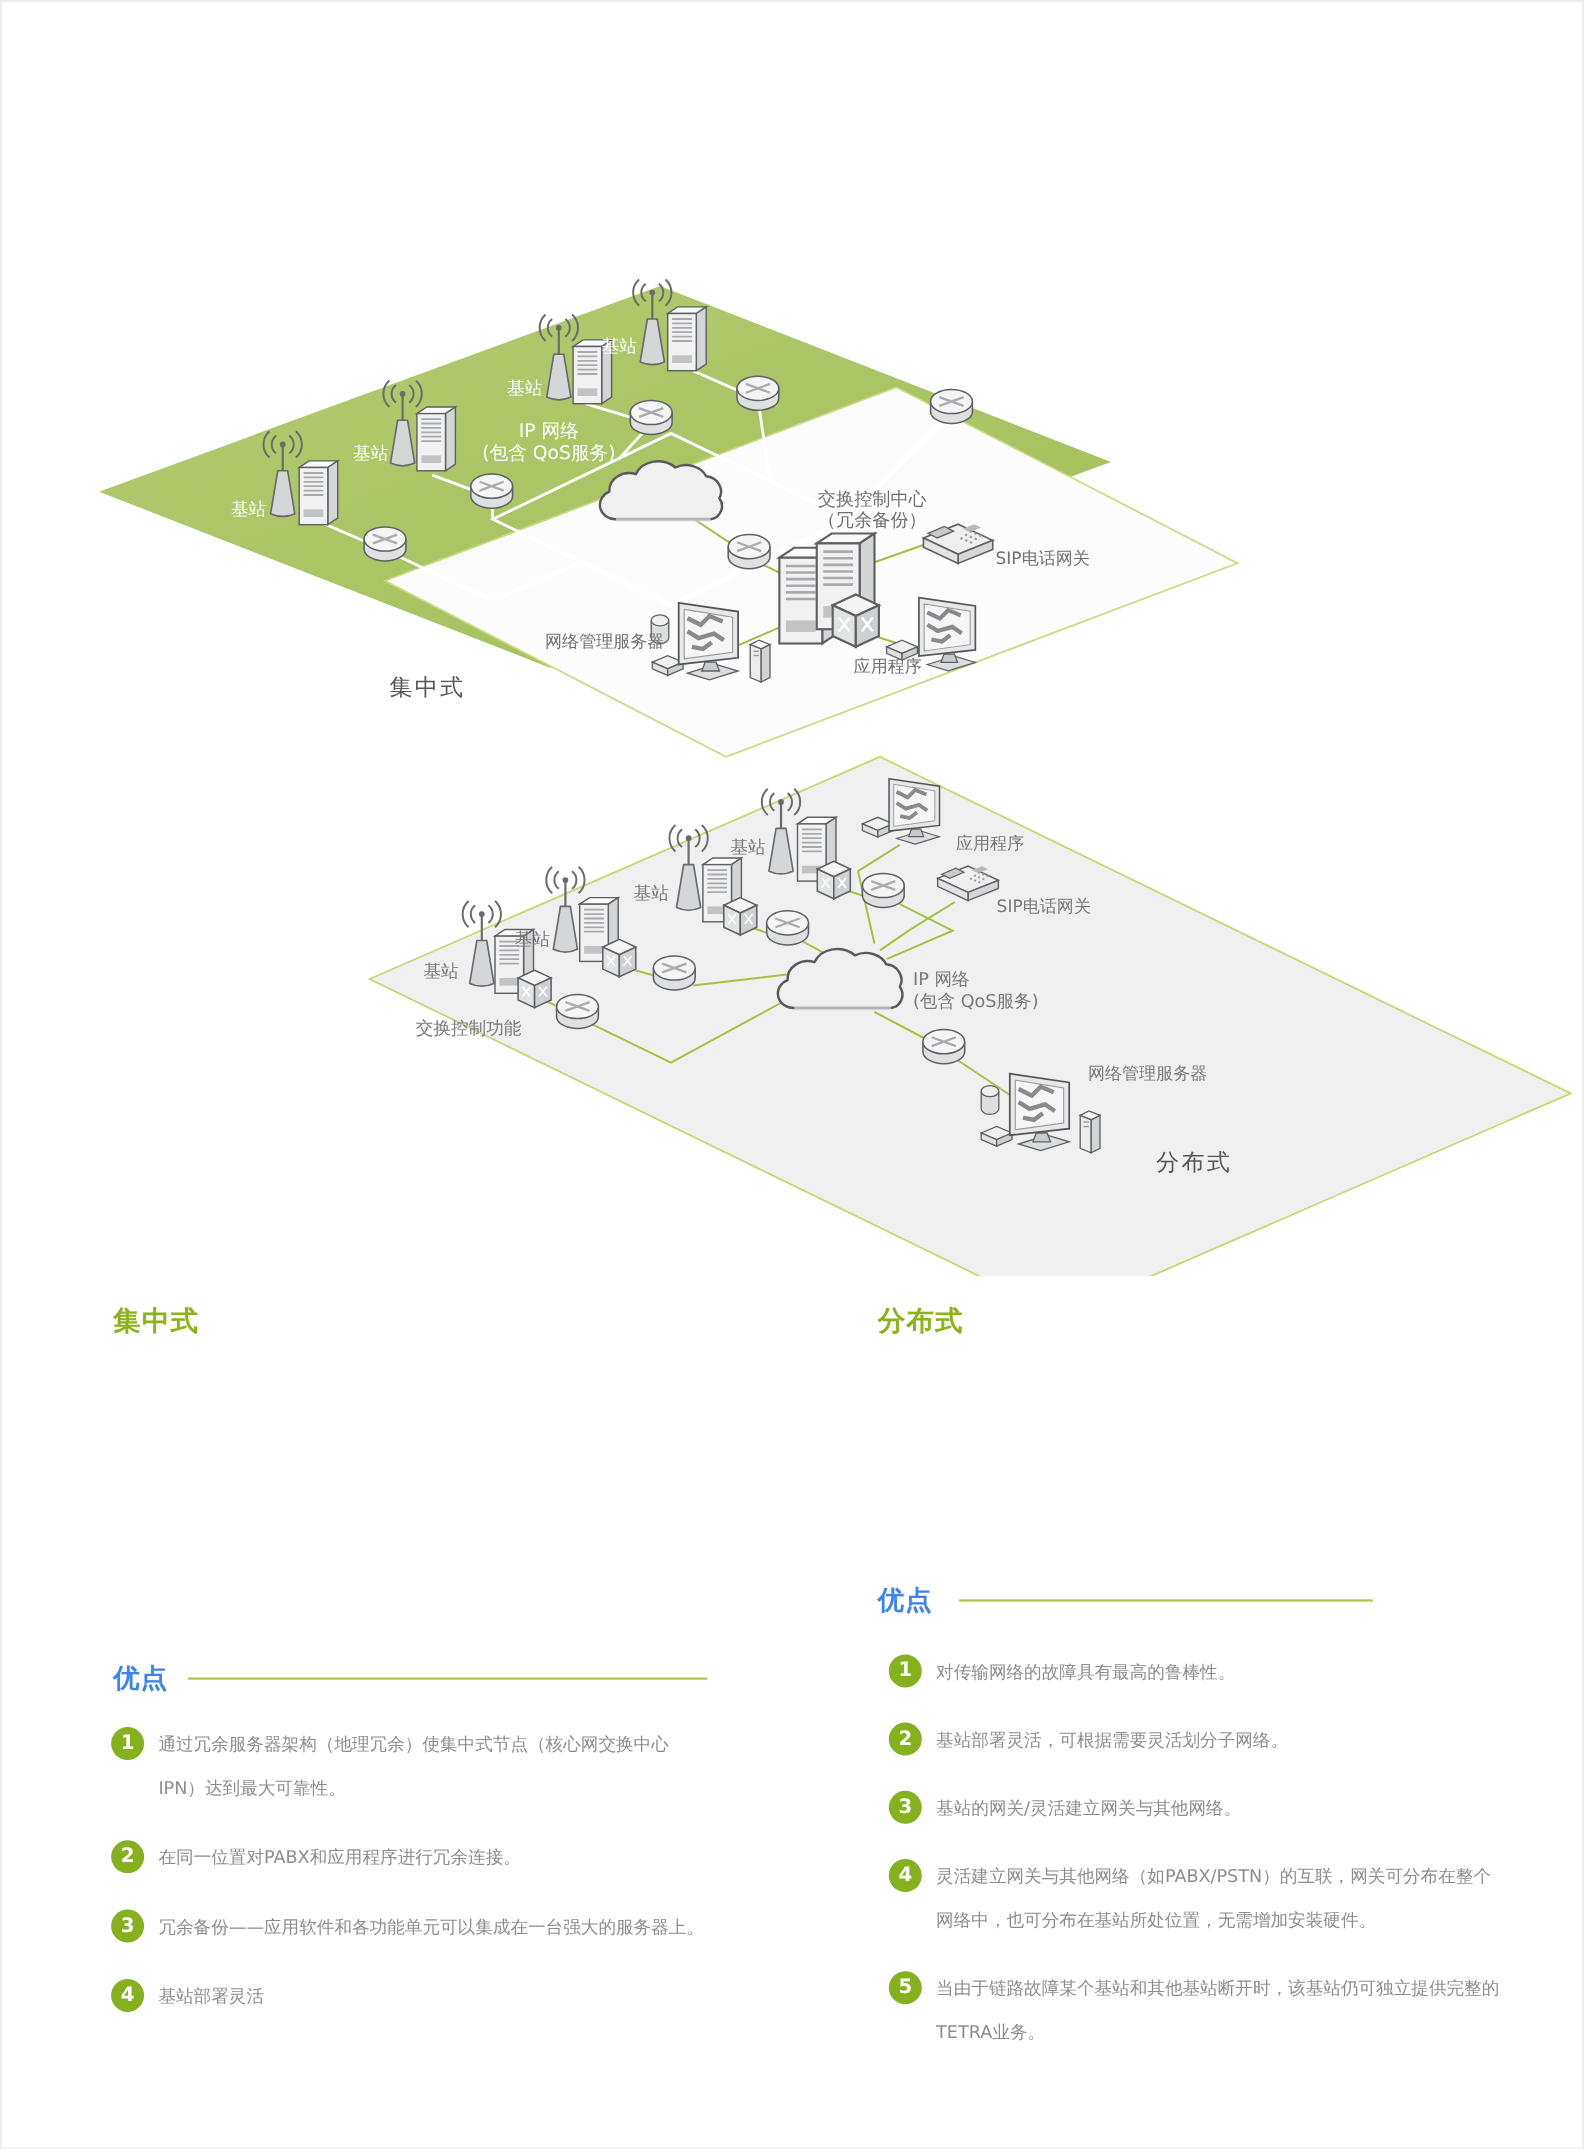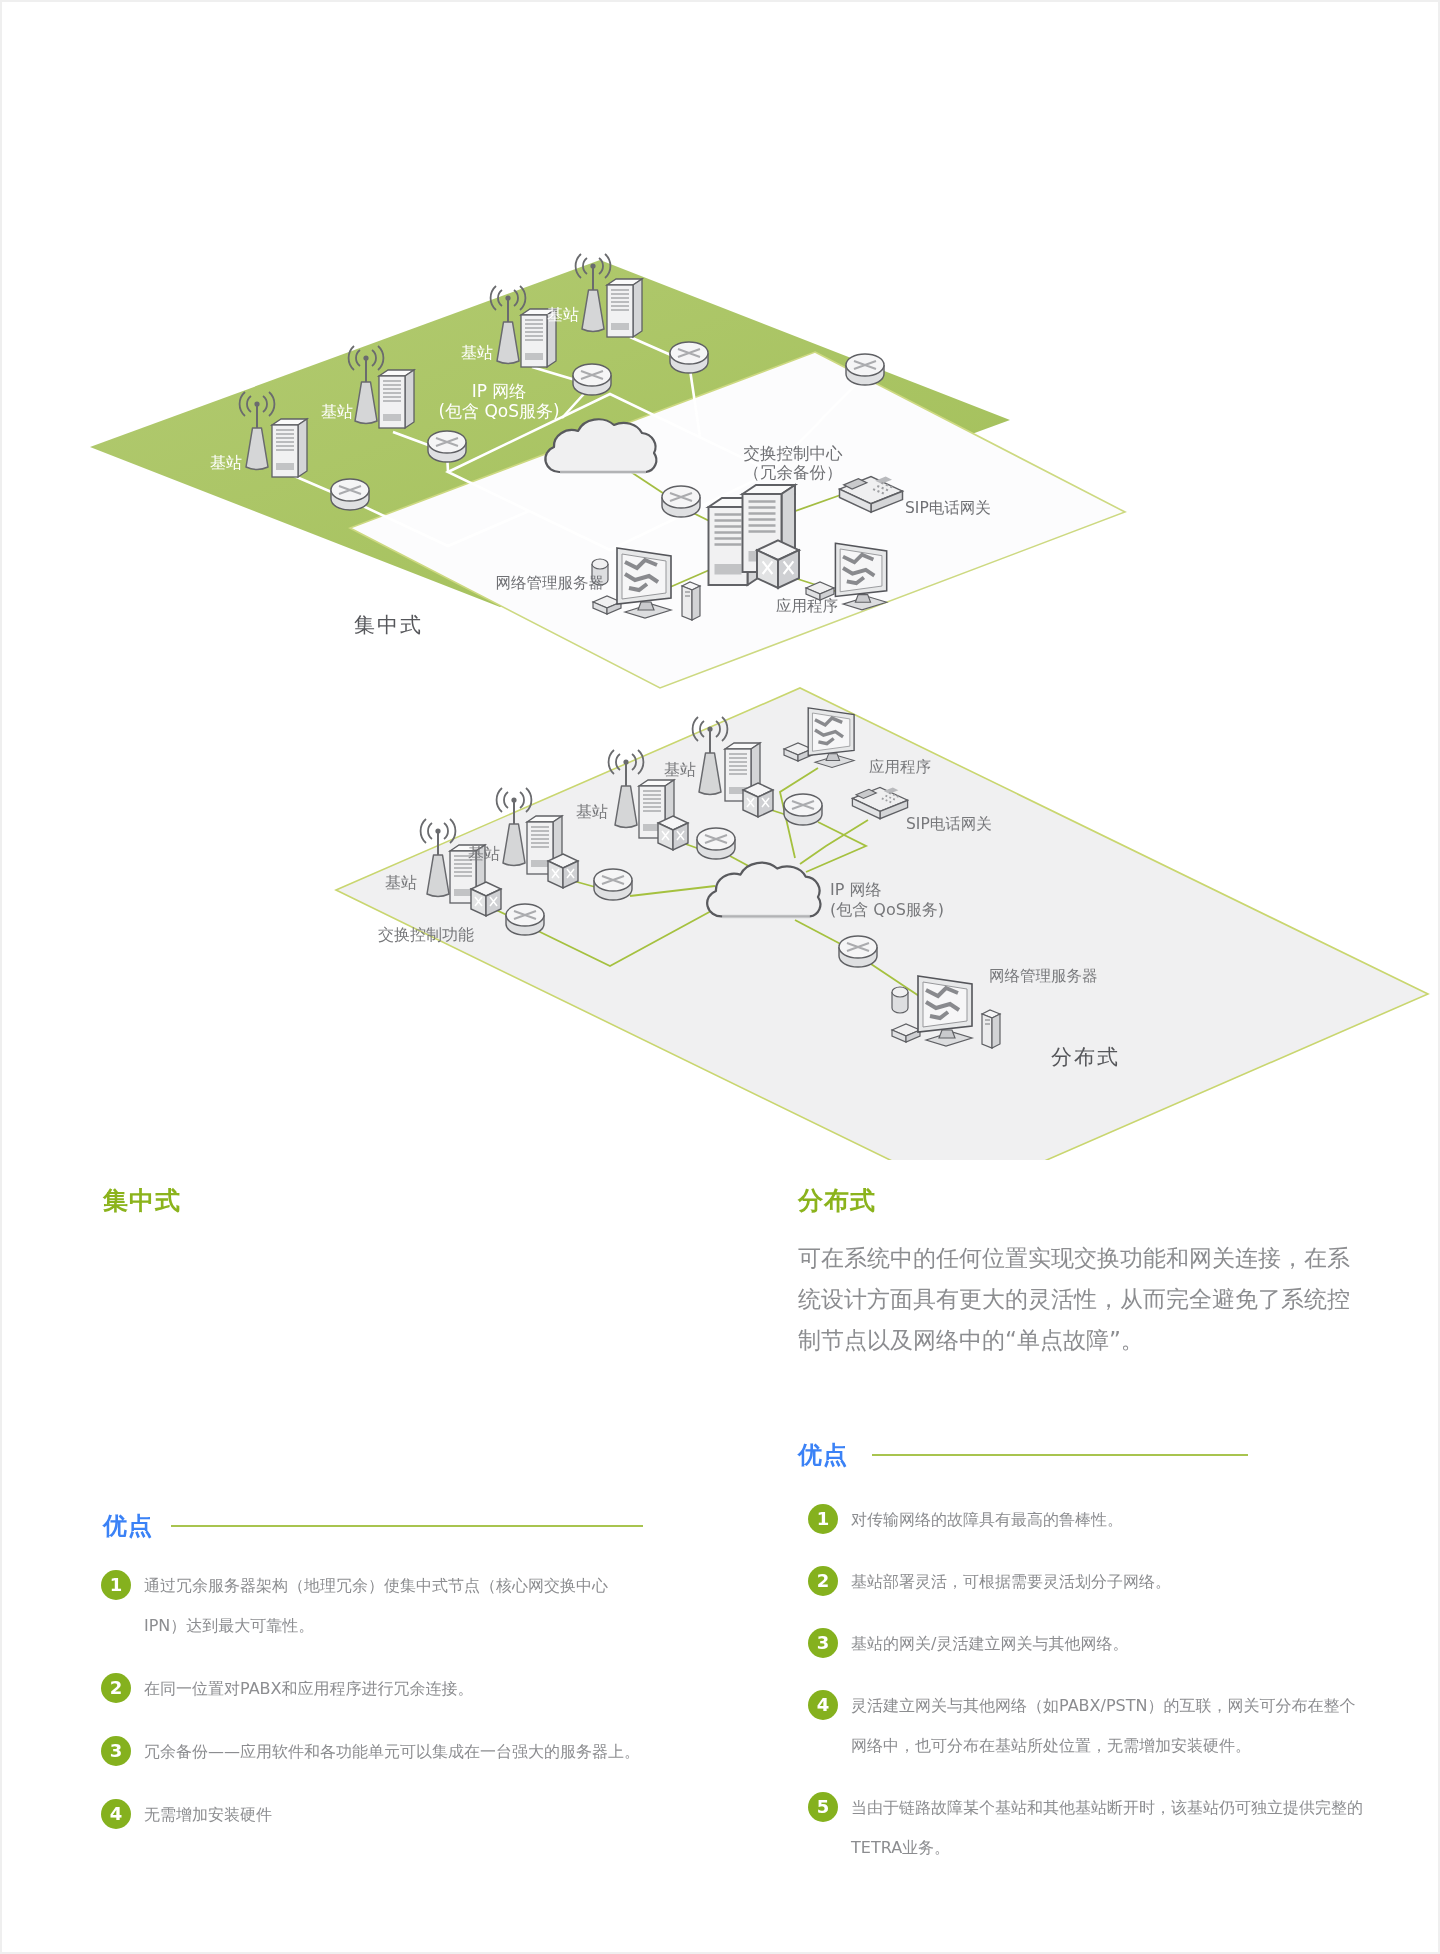--- a/index.html
+++ b/index.html
@@ -247,40 +247,39 @@
       <text x="906" y="829" font-size="15.5" fill="#77787b">SIP电话网关</text>
       <text x="989" y="981" font-size="15.5" fill="#77787b">网络管理服务器</text>
       <text x="869" y="772" font-size="15.5" fill="#77787b">应用程序</text>
       <text x="1051" y="1064" font-size="21" fill="#55565a" letter-spacing="2">分布式</text>
     </g>
   </svg>
 
   <div class="col-head" style="left:103px;top:1184px;">集中式</div>
 
   <div class="col-head" style="left:798px;top:1184px;">分布式</div>
-  <div class="para" style="left:798px;top:1238px;width:558px;">可在系统中的任何位置实现交换功能和网关连接，在系统设计方面具有更大的灵活性，从而完全避免了系统控制节点以及网络中的“单点故障”。</div>
 
   <div class="adv-head" style="left:103px;top:1510px;">优点</div>
   <div class="divider" style="left:171px;top:1525px;width:472px;"></div>
   <div class="adv-list list-left" style="left:101px;top:1566px;">
     <div class="adv-item">
       <div class="badge">1</div>
       <div class="txt">通过冗余服务器架构（地理冗余）使集中式节点（核心网交换中心IPN）达到最大可靠性。</div>
     </div>
     <div class="adv-item">
       <div class="badge">2</div>
       <div class="txt">在同一位置对PABX和应用程序进行冗余连接。</div>
     </div>
     <div class="adv-item">
       <div class="badge">3</div>
       <div class="txt">冗余备份——应用软件和各功能单元可以集成在一台强大的服务器上。</div>
     </div>
     <div class="adv-item">
       <div class="badge">4</div>
-      <div class="txt">无需增加安装硬件</div>
+      <div class="txt">基站部署灵活</div>
     </div>
   </div>
 
   <div class="adv-head" style="left:798px;top:1439px;">优点</div>
   <div class="divider" style="left:872px;top:1454px;width:376px;"></div>
   <div class="adv-list list-right" style="left:808px;top:1500px;">
     <div class="adv-item">
       <div class="badge">1</div>
       <div class="txt">对传输网络的故障具有最高的鲁棒性。</div>
     </div>

